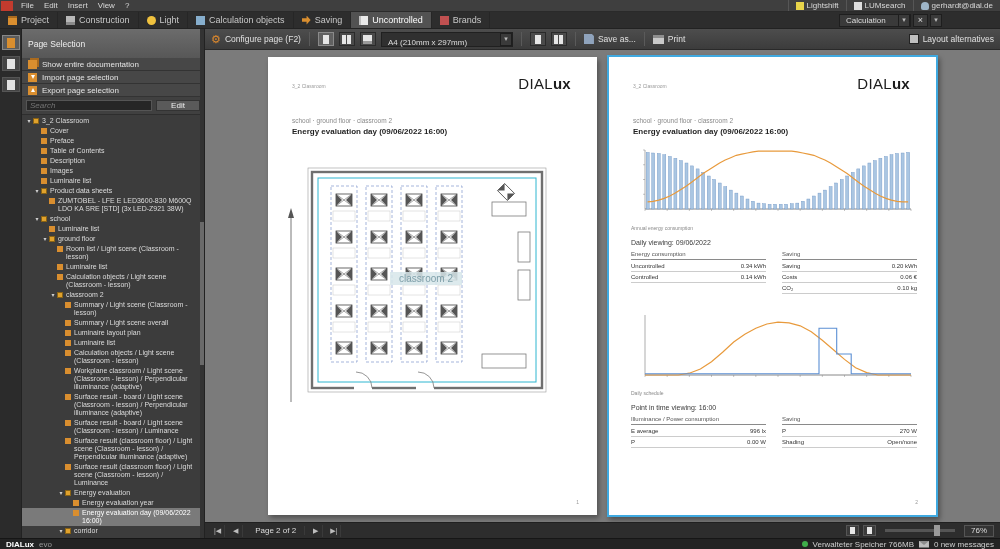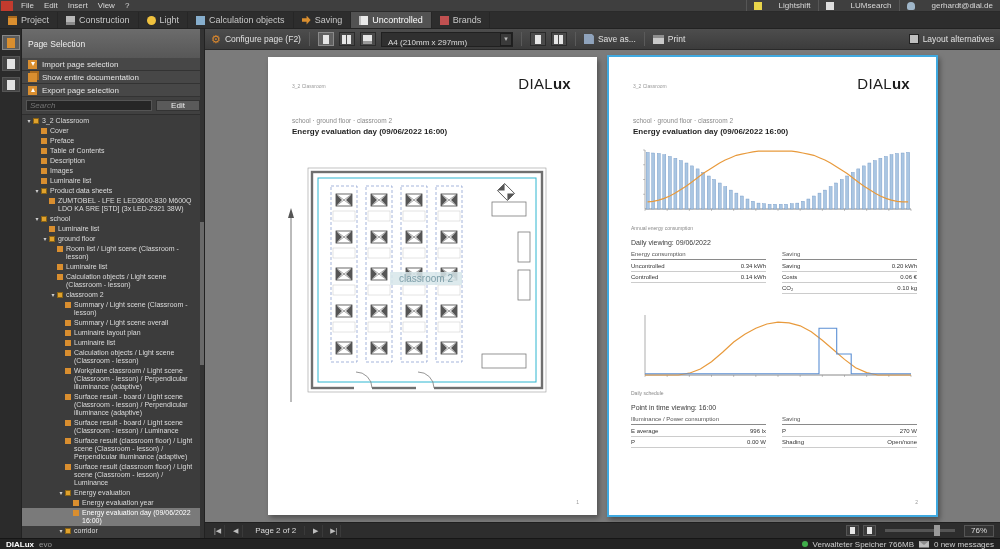--- a/index.html
+++ b/index.html
@@ -5,21 +5,21 @@
   * { box-sizing: border-box; margin: 0; padding: 0; }
   html,body { width:1000px; height:549px; overflow:hidden; background:#2b2b2b;
     font-family:"Liberation Sans", sans-serif; -webkit-font-smoothing:antialiased; }
 
   
   #menubar { height:12px; background:#3f3f3f; display:flex; align-items:center;
     font-size:8px; color:#d8d8d8; border-bottom:1px solid #2a2a2a; }
   #applogo { width:12px; height:10px; background:#c23b2e; margin:0 3px 0 1px; flex:0 0 auto; }
   .menu-item { padding:0 5px; cursor:default; }
   #menubar .spacer { flex:1; }
-  .acct-item { display:flex; align-items:center; gap:17px; padding:0 7px; border-left:1px solid #565656; height:100%; }
+  .acct-item { display:flex; align-items:center; gap:3px; padding:0 7px; border-left:1px solid #565656; height:100%; }
   .acct-ic { width:8px; height:8px; flex:0 0 auto; }
   .ic-lightshift { background:#e8d44a; }
   .ic-lum { background:#dddddd; }
   .ic-user { background:#9fb6c9; border-radius:50% 50% 2px 2px; }
 
   
   #tabbar { height:17px; background:#2d2d2d; display:flex; align-items:stretch; border-bottom:1px solid #222; }
   .tab { display:flex; align-items:center; gap:4px; padding:0 8px; font-size:9px; color:#c8c8c8;
     border-right:1px solid #262626; cursor:default; }
   .tab.active { background:#525252; color:#fff; }
@@ -196,45 +196,53 @@
       <div class="tab active">
         <span class="tabicon ti5"></span>
         <span>Uncontrolled</span>
       </div>
       <div class="tab">
         <span class="tabicon ti6"></span>
         <span>Brands</span>
       </div>
     </span>
   <span class="spacer"></span>
+  <span id="calc-widget">
+    <span id="calc-dd">
+      <span class="lbl">Calculation</span>
+      <span class="caret-box">▾</span>
+    </span>
+    <span class="x-box">×</span>
+    <span class="caret-box">▾</span>
+  </span>
 </div>
 
 <div id="main-row">
   <div id="left-col">
     <div id="left-strip">
       <div class="strip-btn active">
           <span class="strip-glyph orange"></span>
         </div>
       <div class="strip-btn">
           <span class="strip-glyph"></span>
         </div>
       <div class="strip-btn">
           <span class="strip-glyph"></span>
         </div>
     </div>
     <div id="sidebar">
       <div id="panel-header">Page Selection</div>
       <div id="sidebar-buttons">
           <div class="sbtn">
+            <span class="sbicon pages"></span>
+            <span>Show entire documentation</span>
+          </div>
+          <div class="sbtn">
             <span class="sbicon import"></span>
             <span>Import page selection</span>
-          </div>
-          <div class="sbtn">
-            <span class="sbicon pages"></span>
-            <span>Show entire documentation</span>
           </div>
           <div class="sbtn">
             <span class="sbicon export"></span>
             <span>Export page selection</span>
           </div>
         </div>
       <div id="search-row">
         <input id="search-input" placeholder="Search" style="">
         <div id="edit-btn">Edit</div>
       </div>

